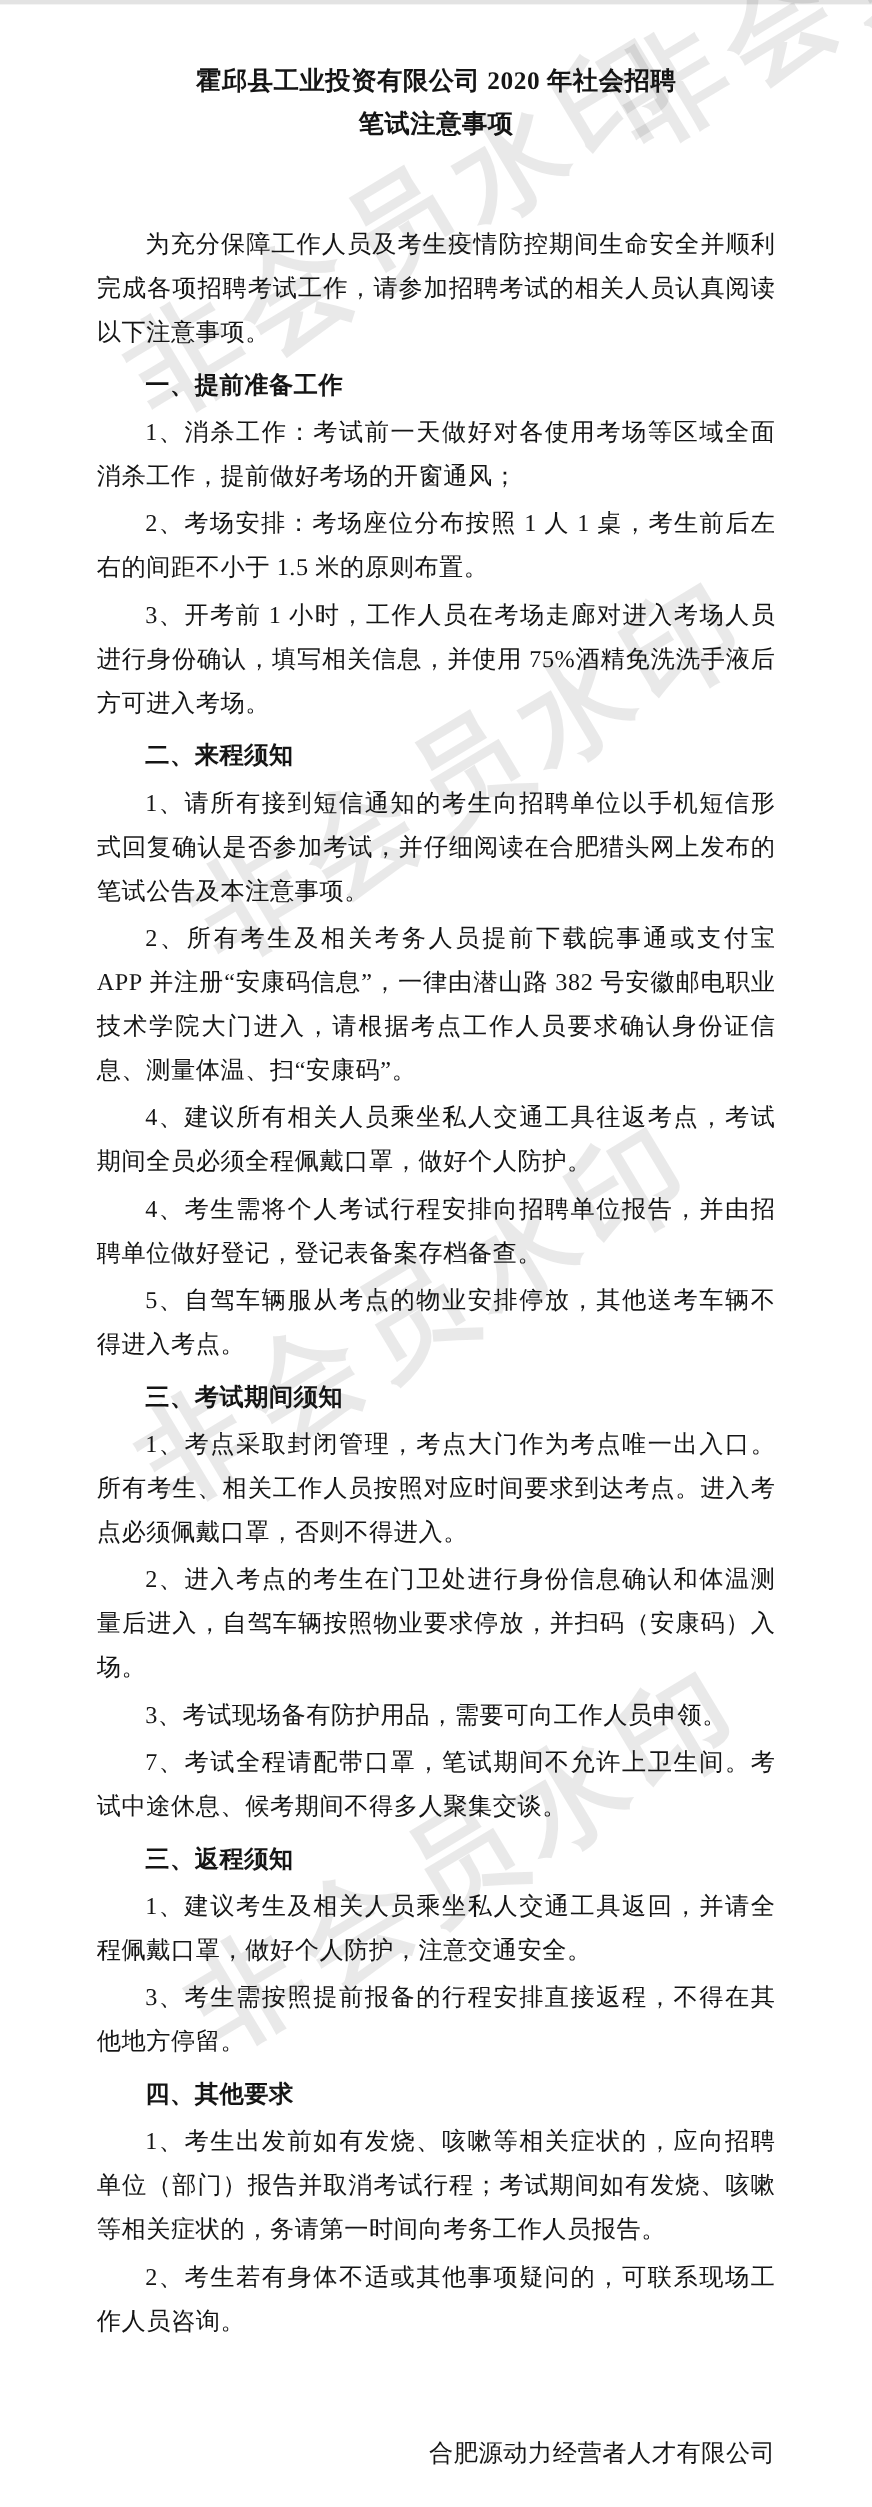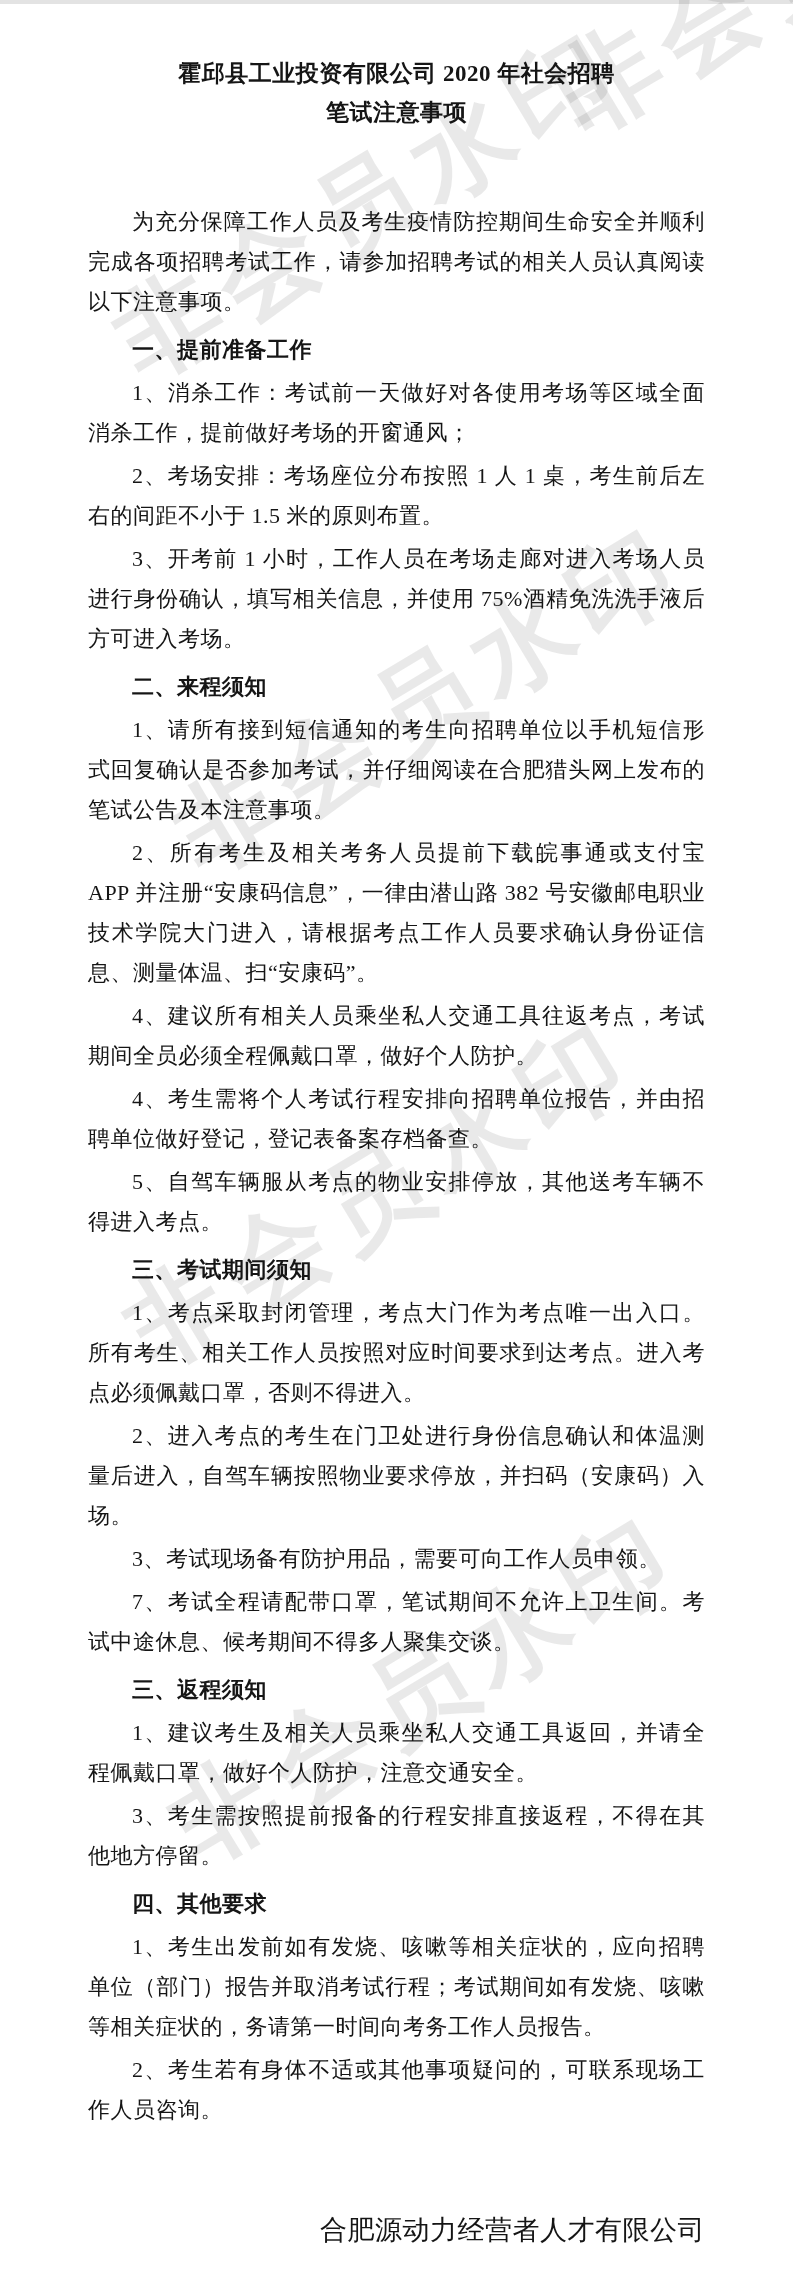--- a/index.html
+++ b/index.html
@@ -68,21 +68,21 @@
   }
   .sec-heading {
     font-size: 22px;
     line-height: 40px;
     letter-spacing: 0.5px;
     font-weight: bold;
     margin: 8px 0 3px 0;
     text-indent: 2em;
   }
   .signature {
-    font-size: 27px;
+    font-size: 22px;
     line-height: 40px;
     letter-spacing: 0.5px;
     margin-top: 80px;
     text-align: right;
   }
 </style>
 </head>
 <body>
 
 <div class="page">

